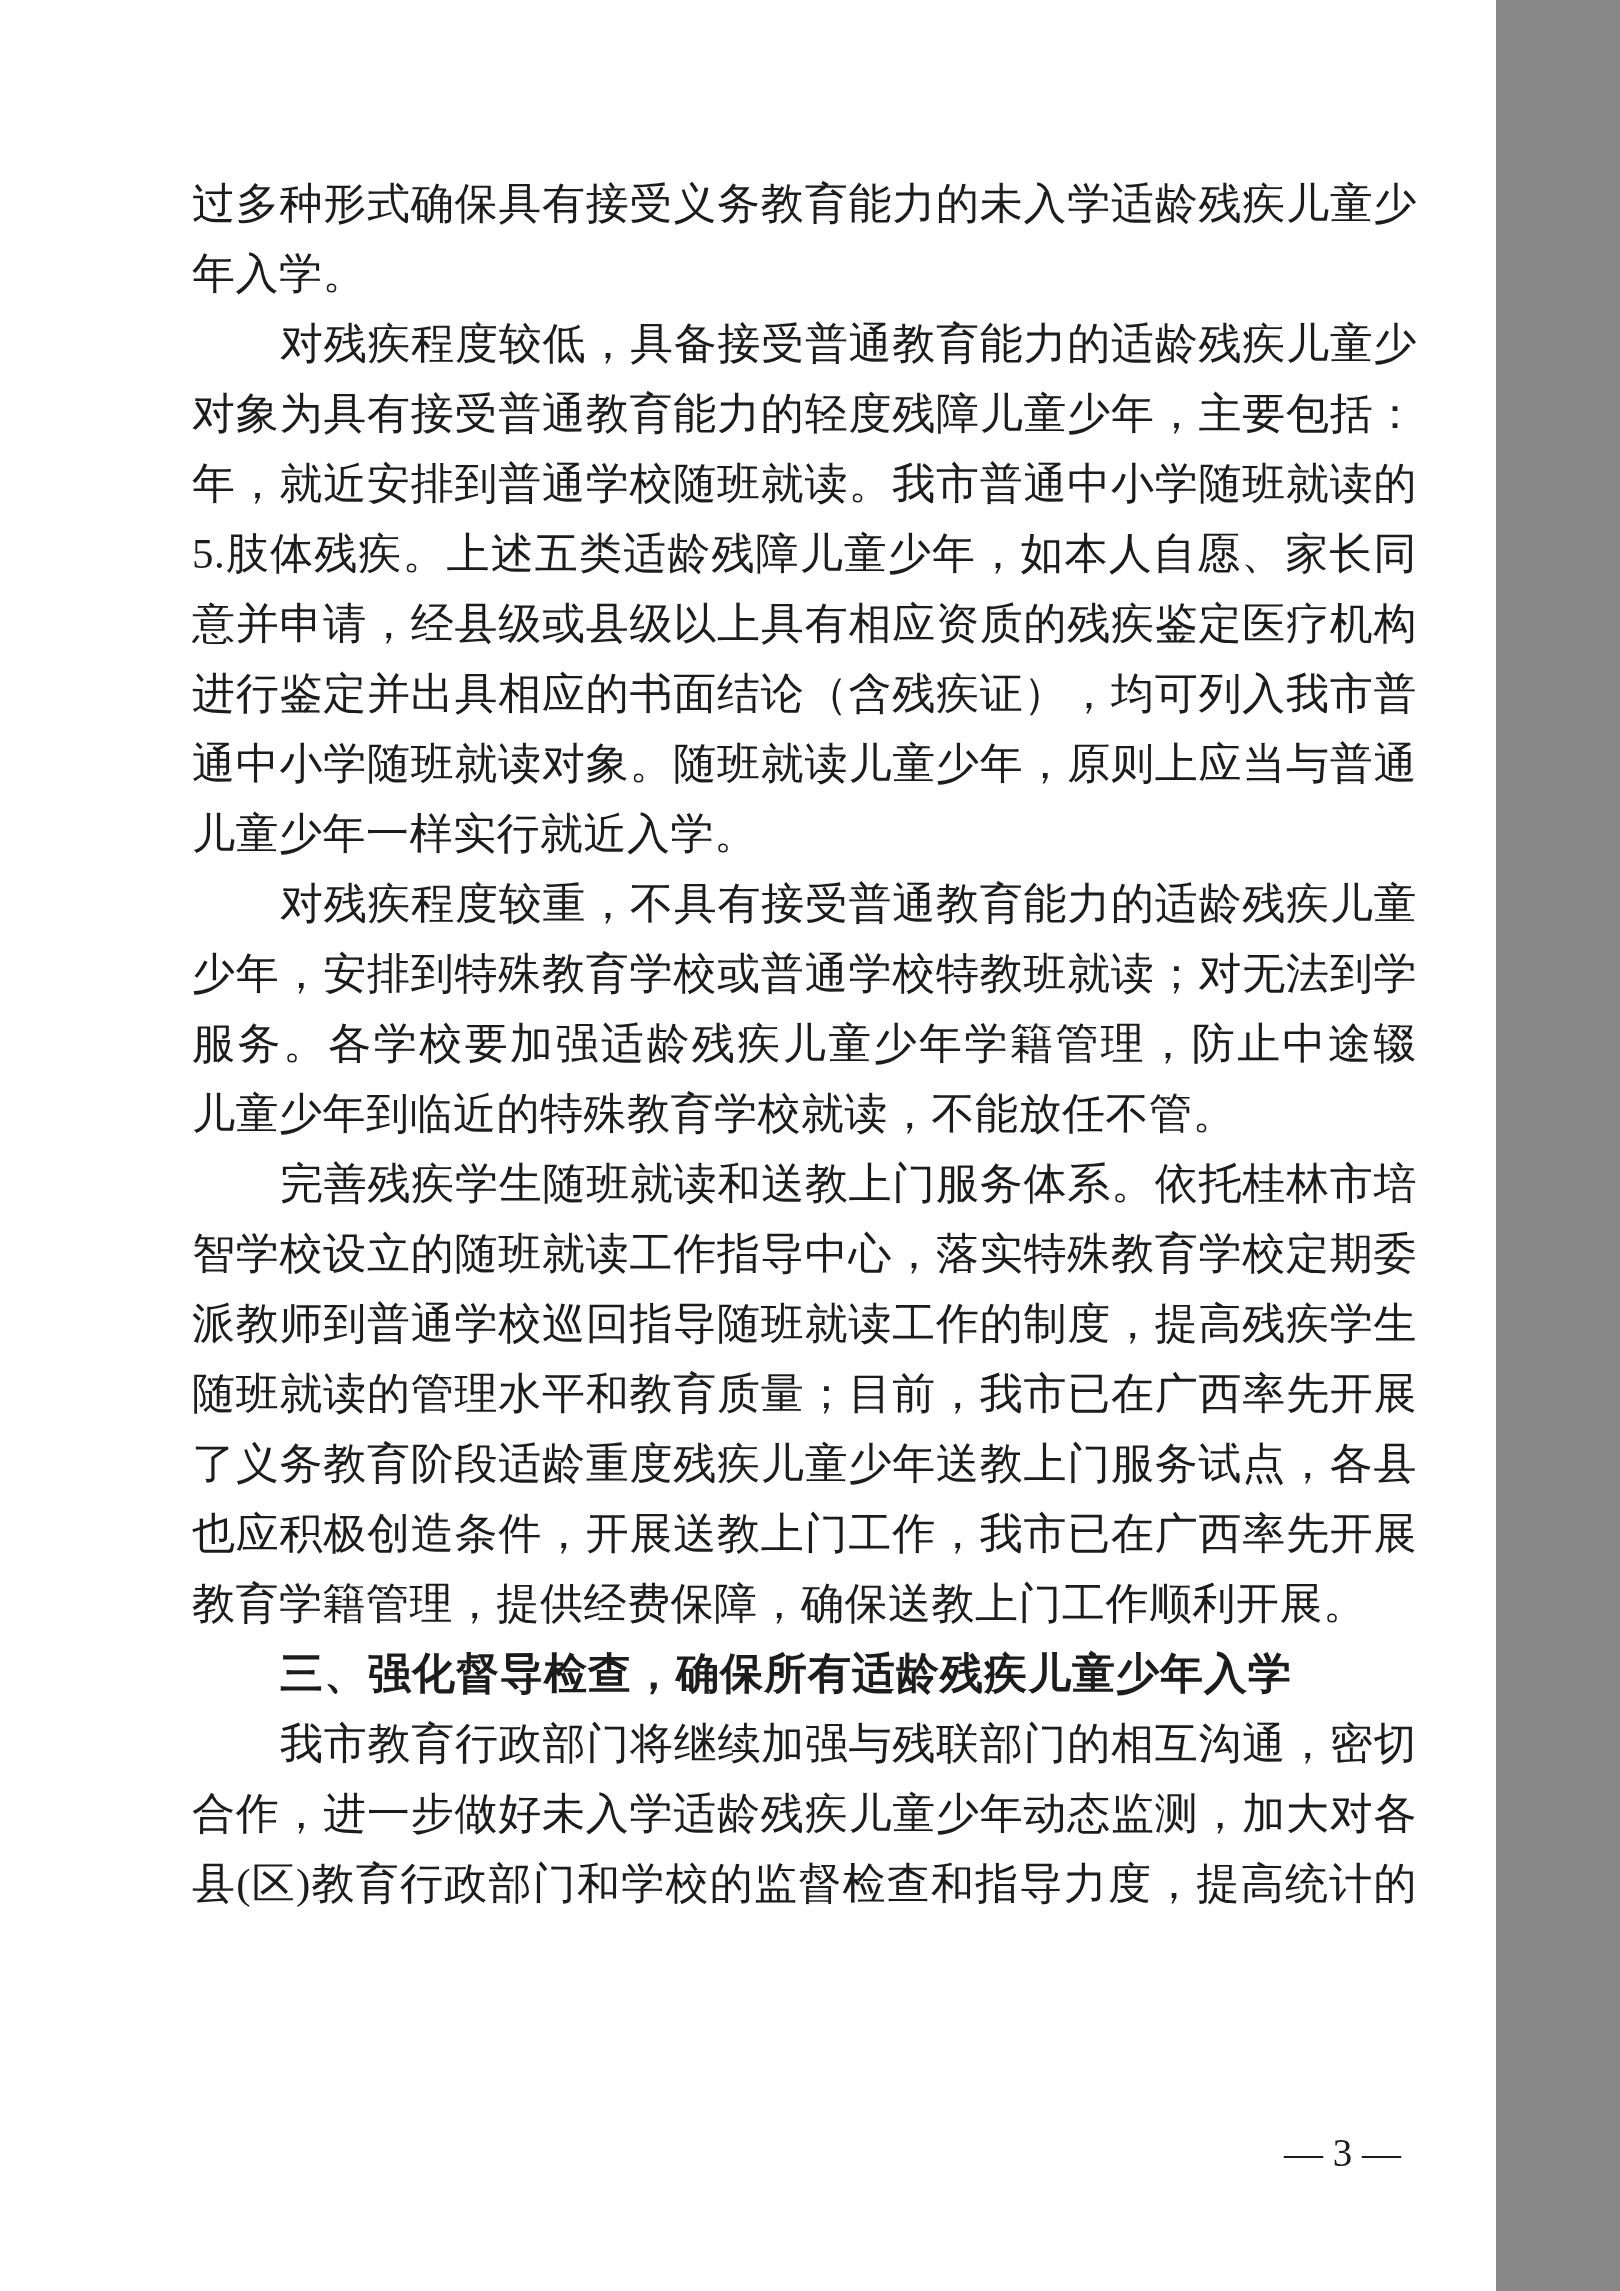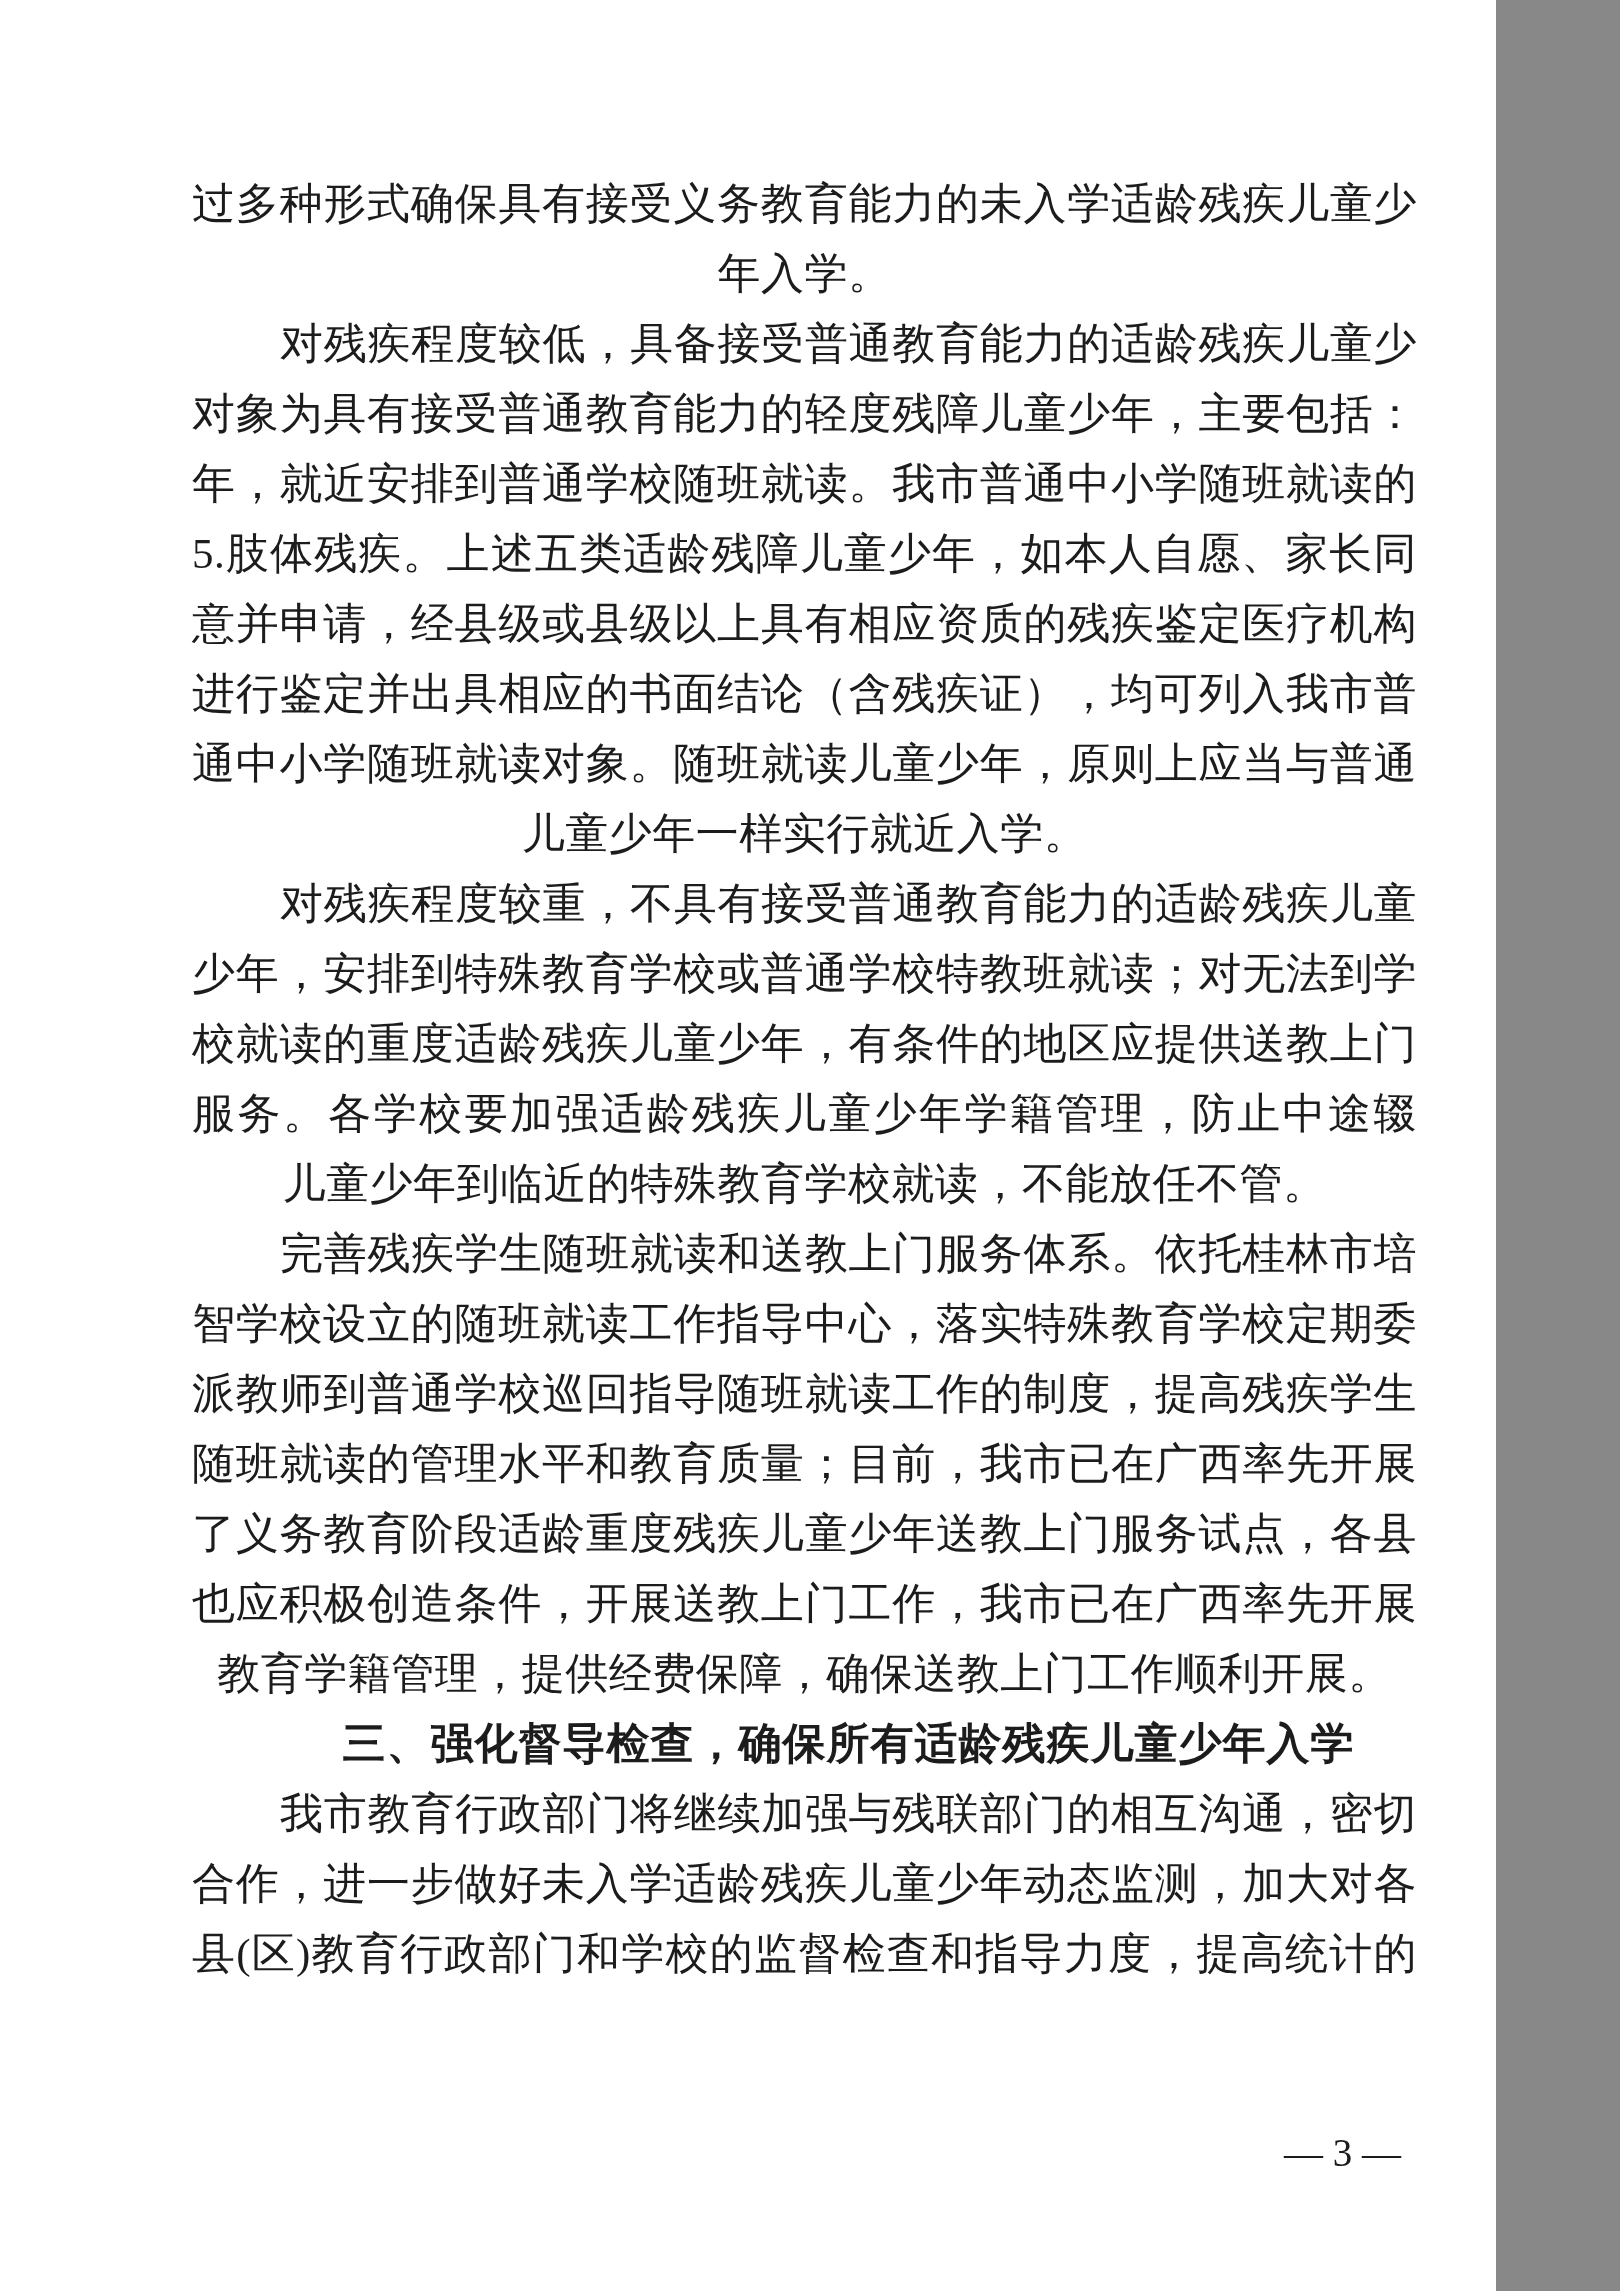--- a/index.html
+++ b/index.html
@@ -19,21 +19,21 @@
     position: absolute;
     left: 192px;
     top: 169px;
     width: 1225px;
   }
   .line {
     font-size: 43px;
     line-height: 70px;
     height: 70px;
     color: #1c1c1c;
-    text-align: center;
+    text-align: left;
     white-space: normal;
     letter-spacing: 0.5px;
   }
   .line.fill {
     text-align: justify;
     text-align-last: justify;
   }
   .line.indent {
     text-indent: 88px;
     font-family: Liberation Serif, serif;
@@ -64,21 +64,20 @@
       <div class="line fill indent">对残疾程度较低，具备接受普通教育能力的适龄残疾儿童少</div>
       <div class="line fill">对象为具有接受普通教育能力的轻度残障儿童少年，主要包括：</div>
       <div class="line fill">年，就近安排到普通学校随班就读。我市普通中小学随班就读的</div>
       <div class="line fill">5.肢体残疾。上述五类适龄残障儿童少年，如本人自愿、家长同</div>
       <div class="line fill">意并申请，经县级或县级以上具有相应资质的残疾鉴定医疗机构</div>
       <div class="line fill">进行鉴定并出具相应的书面结论（含残疾证），均可列入我市普</div>
       <div class="line fill">通中小学随班就读对象。随班就读儿童少年，原则上应当与普通</div>
       <div class="line">儿童少年一样实行就近入学。</div>
       <div class="line fill indent">对残疾程度较重，不具有接受普通教育能力的适龄残疾儿童</div>
       <div class="line fill">少年，安排到特殊教育学校或普通学校特教班就读；对无法到学</div>
-      <div class="line fill">校就读的重度适龄残疾儿童少年，有条件的地区应提供送教上门</div>
       <div class="line fill">服务。各学校要加强适龄残疾儿童少年学籍管理，防止中途辍</div>
       <div class="line">儿童少年到临近的特殊教育学校就读，不能放任不管。</div>
       <div class="line fill indent">完善残疾学生随班就读和送教上门服务体系。依托桂林市培</div>
       <div class="line fill">智学校设立的随班就读工作指导中心，落实特殊教育学校定期委</div>
       <div class="line fill">派教师到普通学校巡回指导随班就读工作的制度，提高残疾学生</div>
       <div class="line fill">随班就读的管理水平和教育质量；目前，我市已在广西率先开展</div>
       <div class="line fill">了义务教育阶段适龄重度残疾儿童少年送教上门服务试点，各县</div>
       <div class="line fill">也应积极创造条件，开展送教上门工作，我市已在广西率先开展</div>
       <div class="line">教育学籍管理，提供经费保障，确保送教上门工作顺利开展。</div>
       <div class="line indent bold">三、强化督导检查，确保所有适龄残疾儿童少年入学</div>

